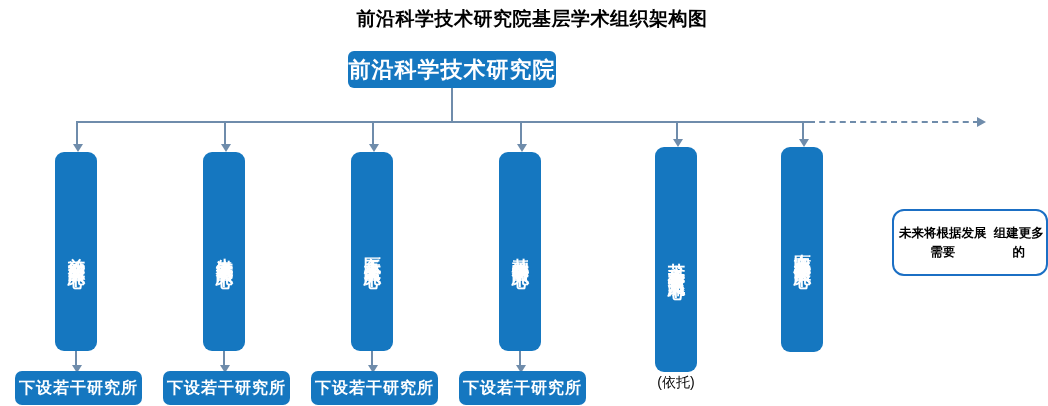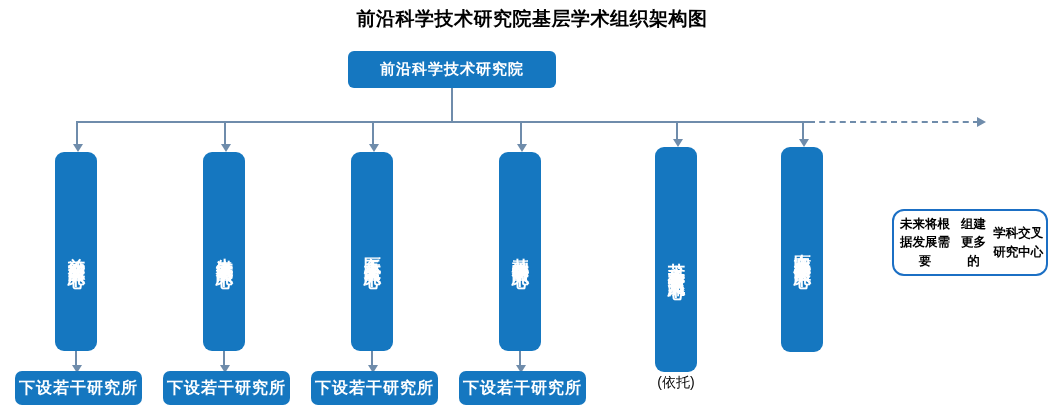--- a/index.html
+++ b/index.html
@@ -35,21 +35,21 @@
     color:#ffffff;
     font-weight:bold;
     display:flex;
     align-items:center;
     justify-content:center;
     box-sizing:border-box;
   }
   .root-node{
     left:340px; top:51px;
     width:208px; height:37px;
-    font-size:15px;
+    font-size:22px;
     border-radius:6px;
     letter-spacing:1px;
   }
   
   .center-node{
     writing-mode:vertical-rl;
     text-orientation:upright;
     font-size:17px;
     line-height:1.05;
     letter-spacing:2px;
@@ -175,16 +175,15 @@
 
   <div class="node leaf-node" style="left:155px; top:371px; width:127px;">下设若干研究所</div>
 
   <div class="node leaf-node" style="left:303px; top:371px; width:127px;">下设若干研究所</div>
 
   <div class="node leaf-node" style="left:451px; top:371px; width:127px;">下设若干研究所</div>
 
   <div class="note-box">
     <div>未来将根据发展需要</div>
     <div>组建更多的</div>
-    <div>学科交叉研究中心</div>
   </div>
 
 </div>
 
 </body></html>

